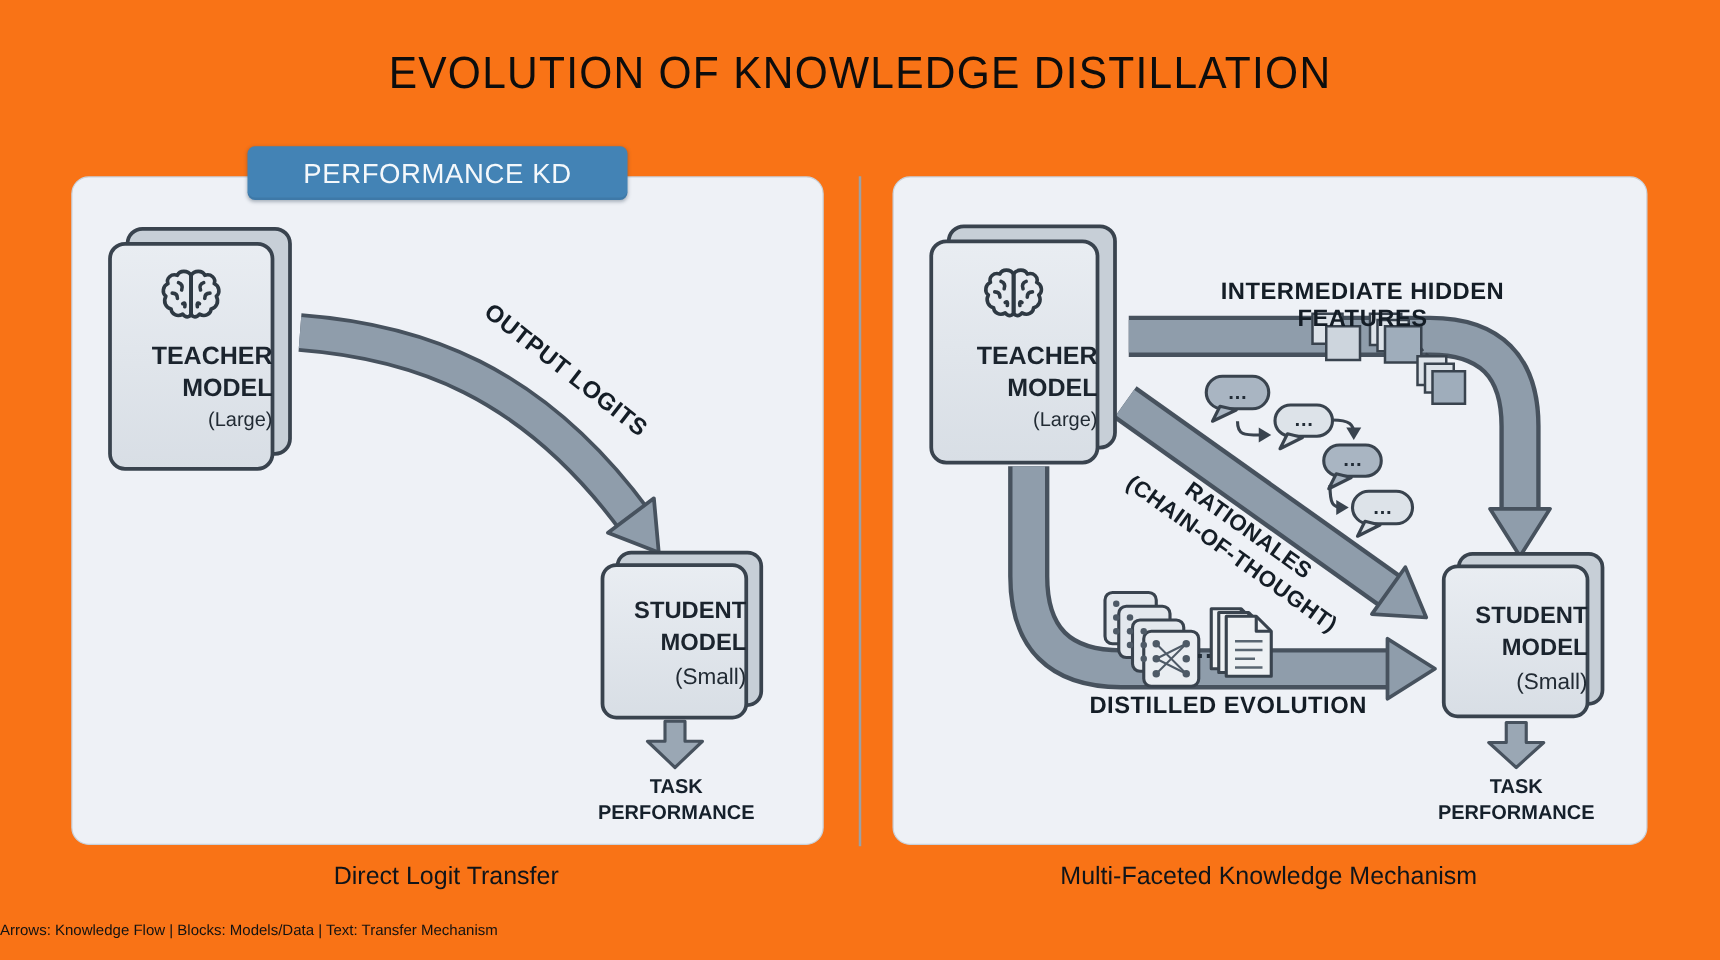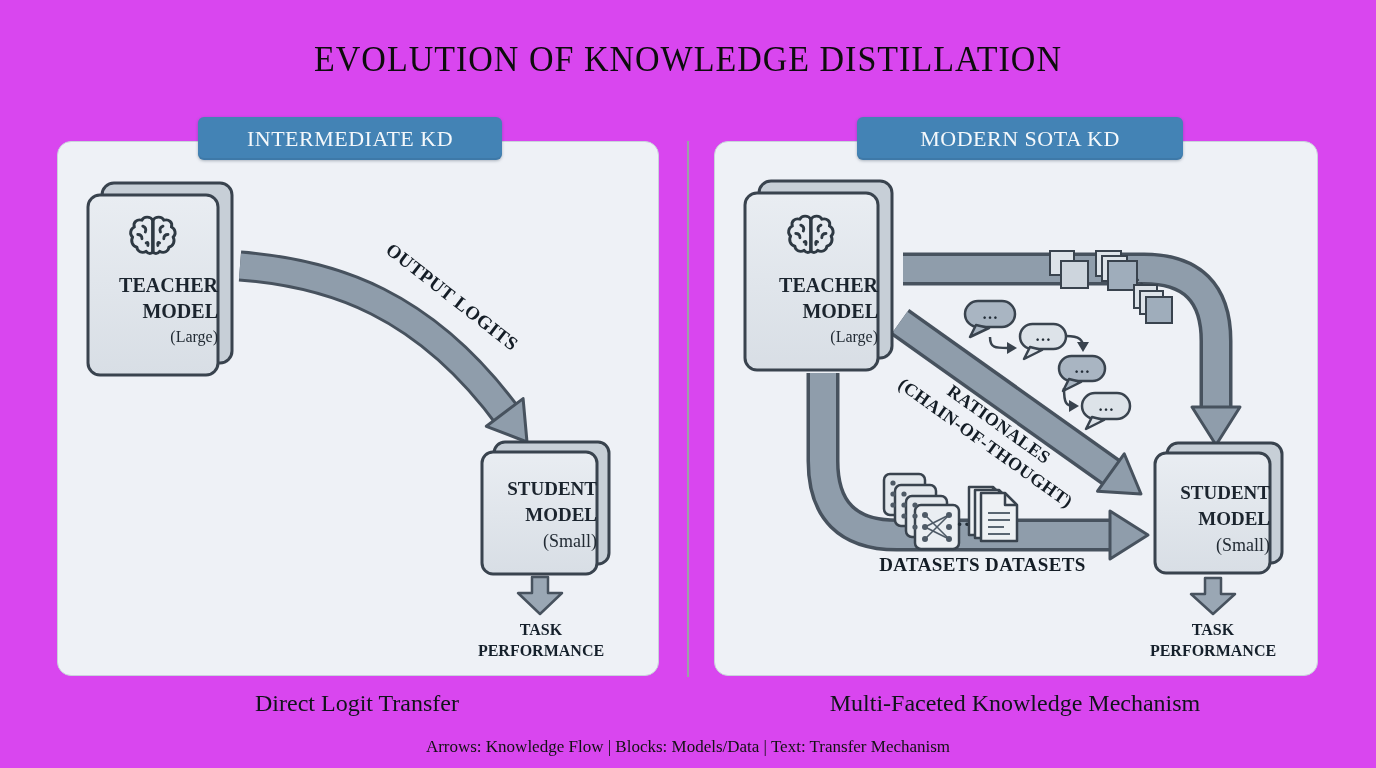--- a/index.html
+++ b/index.html
@@ -1,18 +1,18 @@
 <!DOCTYPE html>
 <html><head>
 <meta charset="utf-8">
 <style>
   html,body{margin:0;padding:0;background:#ffffff;}
   #stage{
-    position:relative;width:1376px;height:768px;background:#d946ef;overflow:hidden;
-    font-family:Liberation Serif, serif;color:#17202a;
+    position:relative;width:1376px;height:768px;background:#f97316;overflow:hidden;
+    font-family:Liberation Sans, sans-serif;color:#17202a;
   }
   .abs{position:absolute;}
   .layer{position:absolute;pointer-events:none;}
   
   .title{
     left:0;top:40px;width:1376px;text-align:center;
     font-size:34px;letter-spacing:1px;color:#0d0d0d;font-weight:400;
     transform:scaleY(1.06);
   }
   
@@ -37,36 +37,35 @@
     text-align:center;font-weight:600;font-size:19px;color:#141d26;letter-spacing:.4px;
   }
   .rot38{transform:rotate(38deg);}
   .rot35{transform:rotate(35.5deg);line-height:23px;font-size:18px;}
   .rot35 span{display:block;}
   
   .task{
     text-align:center;font-weight:700;font-size:16px;line-height:21px;color:#15202b;
   }
   
-  .caption{text-align:center;font-size:24px;color:#101419;font-weight:400;}
-  .footer{left:0;top:737px;width:1376px;text-align:center;font-size:17px;color:#121212;}
+  .caption{text-align:center;font-size:20px;color:#101419;font-weight:400;}
+  .footer{left:0;top:737px;width:1376px;text-align:left;font-size:12px;color:#121212;}
 </style>
 </head>
 <body>
 
 <div id="stage">
 
   <div class="abs title">EVOLUTION OF KNOWLEDGE DISTILLATION</div>
 
   <div class="abs panel" style="left:57px;top:141px;width:600px;height:533px;"></div>
   <div class="abs panel" style="left:714px;top:141px;width:602px;height:533px;"></div>
   <div class="abs divider" style="left:687px;top:141px;width:2px;height:536px;"></div>
 
-  <div class="abs badge" style="left:198px;top:117px;width:304px;height:43px;line-height:43px;">INTERMEDIATE KD</div>
-  <div class="abs badge" style="left:857px;top:117px;width:326px;height:43px;line-height:43px;">MODERN SOTA KD</div>
+  <div class="abs badge" style="left:198px;top:117px;width:304px;height:43px;line-height:43px;">PERFORMANCE KD</div>
 
   <svg class="layer" style="left:57px;top:141px;" width="603" height="535" viewBox="0 0 603 535">
     <defs>
       <linearGradient id="gFront" x1="0" y1="0" x2="0" y2="1">
         <stop offset="0" stop-color="#e9edf2"></stop>
           <stop offset="1" stop-color="#d8dee5"></stop>
       </linearGradient>
     </defs>
 
     <g>
@@ -272,25 +271,26 @@
   <div class="abs task" style="left:455px;top:619px;width:172px;">
     <span style="display:block">TASK</span>
     <span style="display:block">PERFORMANCE</span>
   </div>
 
   <div class="abs blk-label" style="left:745px;top:272px;width:133px;">
     <span class="b">TEACHER</span>
     <span class="b">MODEL</span>
     <span class="s">(Large)</span>
   </div>
+  <div class="abs flow-label" style="left:930px;top:223px;width:320px;">INTERMEDIATE HIDDEN FEATURES</div>
   <div class="abs flow-label rot35" style="left:880px;top:411px;width:224px;">
     <span>RATIONALES</span>
     <span>(CHAIN-OF-THOUGHT)</span>
   </div>
-  <div class="abs flow-label" style="left:860px;top:554px;width:245px;">DATASETS DATASETS</div>
+  <div class="abs flow-label" style="left:860px;top:554px;width:245px;">DISTILLED EVOLUTION</div>
   <div class="abs blk-label small" style="left:1156px;top:480px;width:114px;">
     <span class="b">STUDENT</span>
     <span class="b">MODEL</span>
     <span class="s">(Small)</span>
   </div>
   <div class="abs task" style="left:1127px;top:619px;width:172px;">
     <span style="display:block">TASK</span>
     <span style="display:block">PERFORMANCE</span>
   </div>
 

